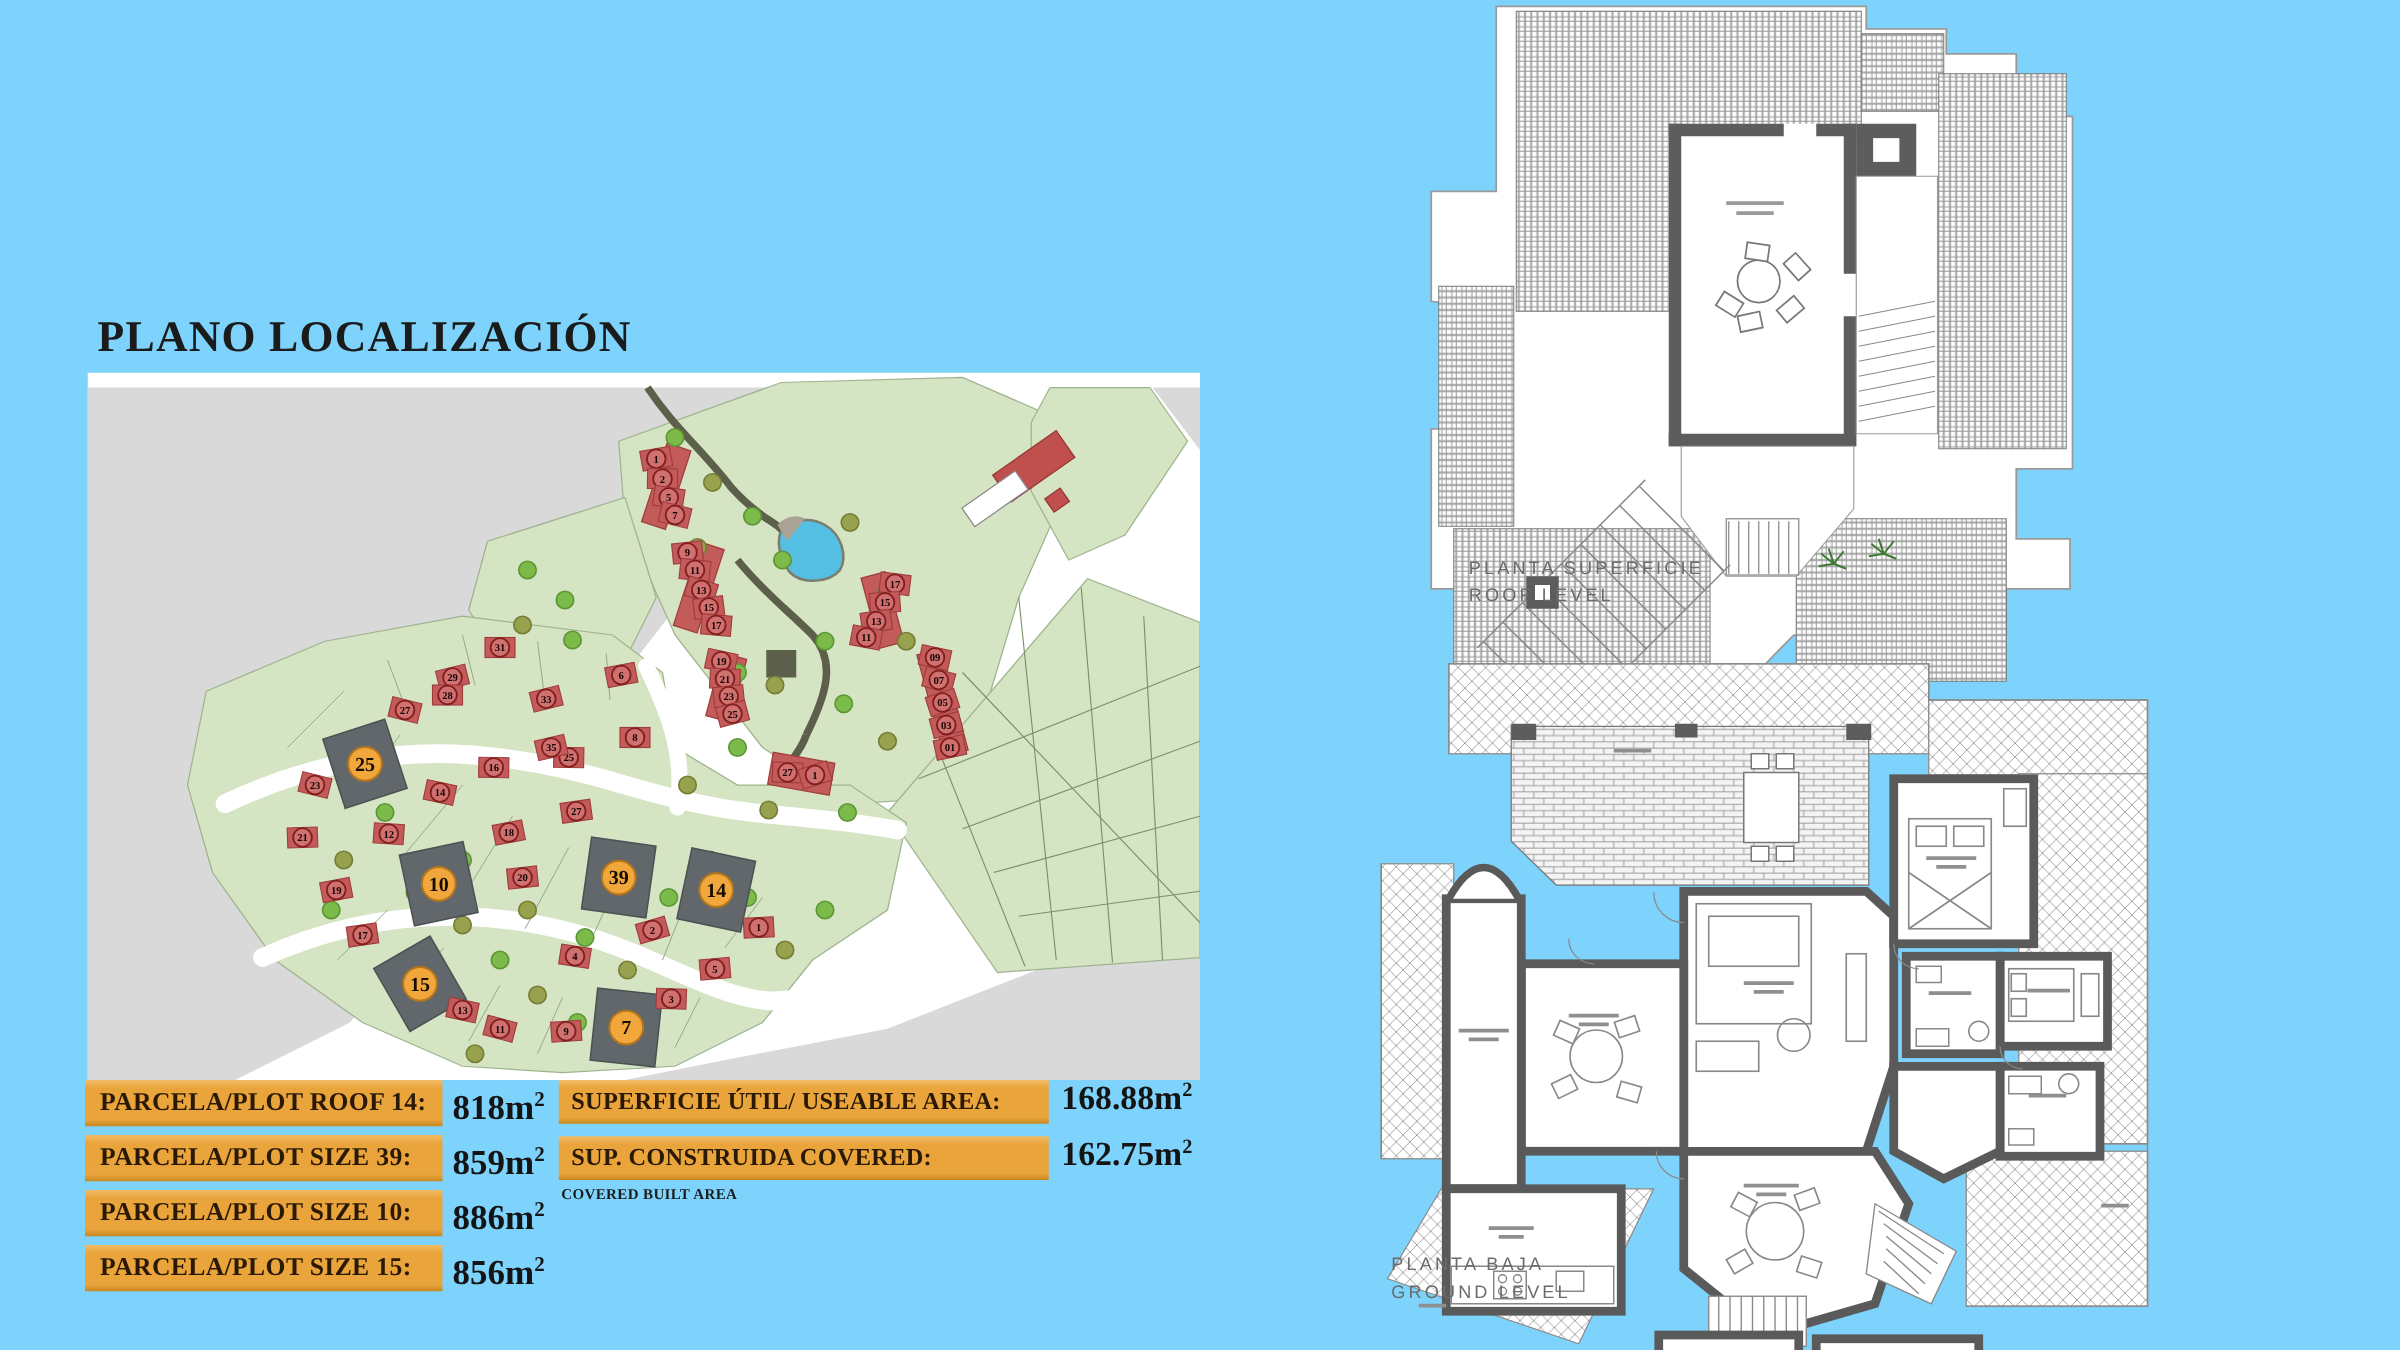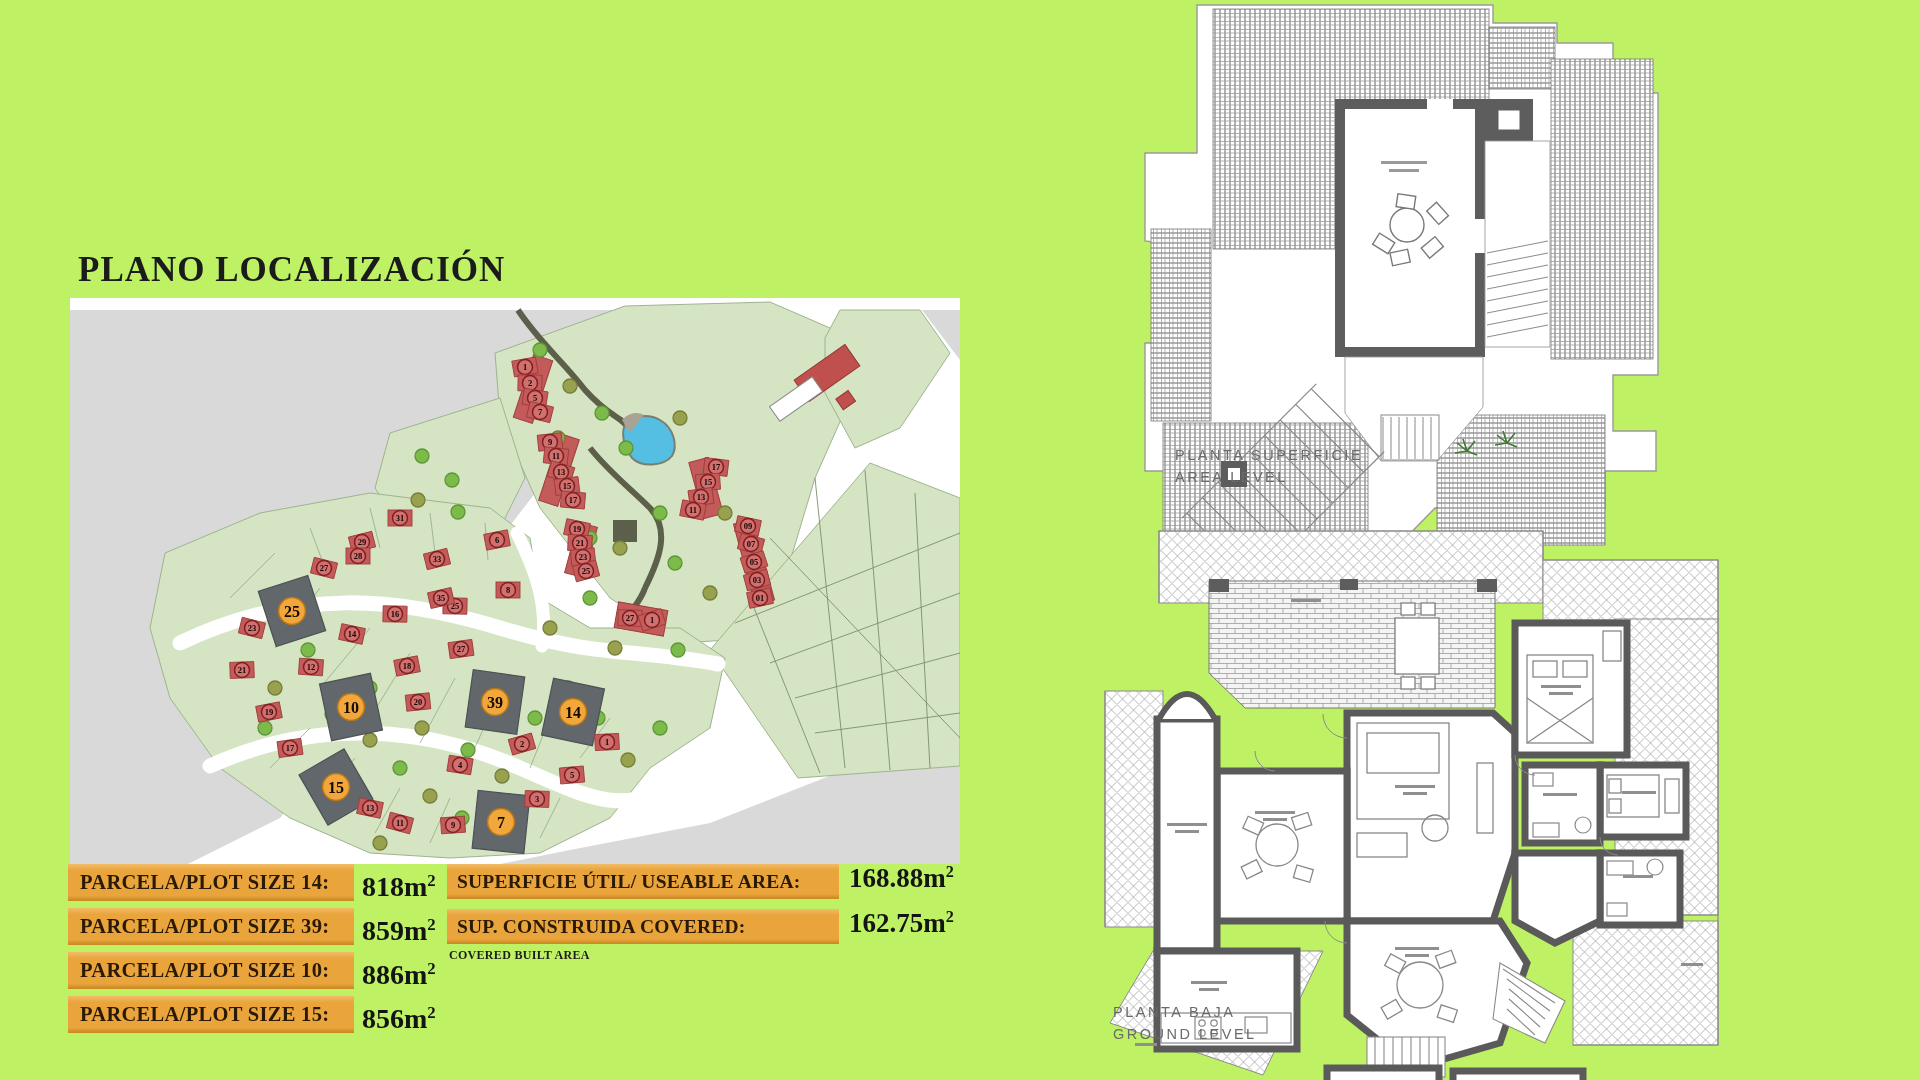--- a/index.html
+++ b/index.html
@@ -1,16 +1,16 @@
 <!DOCTYPE html>
 <html><head>
 <meta charset="utf-8">
 <style>
   html,body{margin:0;padding:0;}
-  #page{position:relative;width:1920px;height:1080px;background:#bef264;overflow:hidden;
+  #page{position:relative;width:1920px;height:1080px;background:#7dd3fc;overflow:hidden;
         font-family:"Liberation Serif","DejaVu Serif",serif;}
   
   #title{position:absolute;left:78px;top:250px;font-size:35px;font-weight:bold;
          letter-spacing:1px;color:#1b1b1b;}
   #site-map{position:absolute;left:70px;top:298px;}
   #plot-table{position:absolute;left:68px;top:864px;}
   .plot-row{display:flex;align-items:flex-end;margin-bottom:7px;height:37px;}
   .orange-box{background:linear-gradient(#f2bc66 0%, #e9a43c 18%, #e9a43c 86%, #c8871f 100%);
               display:flex;align-items:center;}
   .plot-row .orange-box{width:286px;height:37px;padding-left:12px;box-sizing:border-box;}
@@ -419,21 +419,21 @@
           <rect x="570" y="314" width="24" height="16" fill="#c25b59" stroke="#a03c3c" stroke-width="0.9" transform="rotate(-18 582 322)"></rect>
           <circle cx="582" cy="322" r="7.5" fill="#d07170" stroke="#811f1f" stroke-width="1.5"></circle>
           <text x="582" y="325" text-anchor="middle" font-size="8.5" font-weight="bold" font-family="&quot;Liberation Serif&quot;,&quot;DejaVu Serif&quot;,serif" fill="#160404">1</text>
         </g>
       </g>
   </svg>
 
   <div id="plot-table">
       <div class="plot-row">
         <div class="orange-box">
-          <span class="plot-label">PARCELA/PLOT SIZE 14:</span>
+          <span class="plot-label">PARCELA/PLOT ROOF 14:</span>
         </div>
         <span class="plot-value">818m<sup>2</sup></span>
       </div>
       <div class="plot-row">
         <div class="orange-box">
           <span class="plot-label">PARCELA/PLOT SIZE 39:</span>
         </div>
         <span class="plot-value">859m<sup>2</sup></span>
       </div>
       <div class="plot-row">
@@ -534,21 +534,21 @@
     <g transform="translate(148,482) rotate(-45)" stroke="#8a8a8a" stroke-width="1.2">
       <path d="M-95,-48 H95 M-95,48 H95"></path>
       <path d="M-88,-48 V48 M-66,-48 V48 M-44,-48 V48 M-22,-48 V48 M0,-48 V48 M22,-48 V48 M44,-48 V48 M66,-48 V48 M88,-48 V48"></path>
     </g>
 
     <rect x="86" y="458" width="26" height="26" fill="#5d5d5d"></rect>
     <rect x="93" y="465" width="12" height="12" fill="#ffffff"></rect>
   </svg>
   <div id="roof-label" class="plan-label">
     <div>PLANTA SUPERFICIE</div>
-    <div>AREA LEVEL</div>
+    <div>ROOF LEVEL</div>
   </div>
 
   <svg id="ground-plan" width="625" height="557" viewBox="0 0 625 557">
     <defs>
       <pattern id="diam" width="11" height="11" patternUnits="userSpaceOnUse">
         <rect width="11" height="11" fill="#ffffff"></rect>
         <path d="M0,5.5 L5.5,0 L11,5.5 L5.5,11 Z" stroke="#9a9a9a" stroke-width="0.7" fill="none"></path>
       </pattern>
       <pattern id="brick" width="16" height="10" patternUnits="userSpaceOnUse">
         <rect width="16" height="10" fill="#f4f4f4"></rect>

